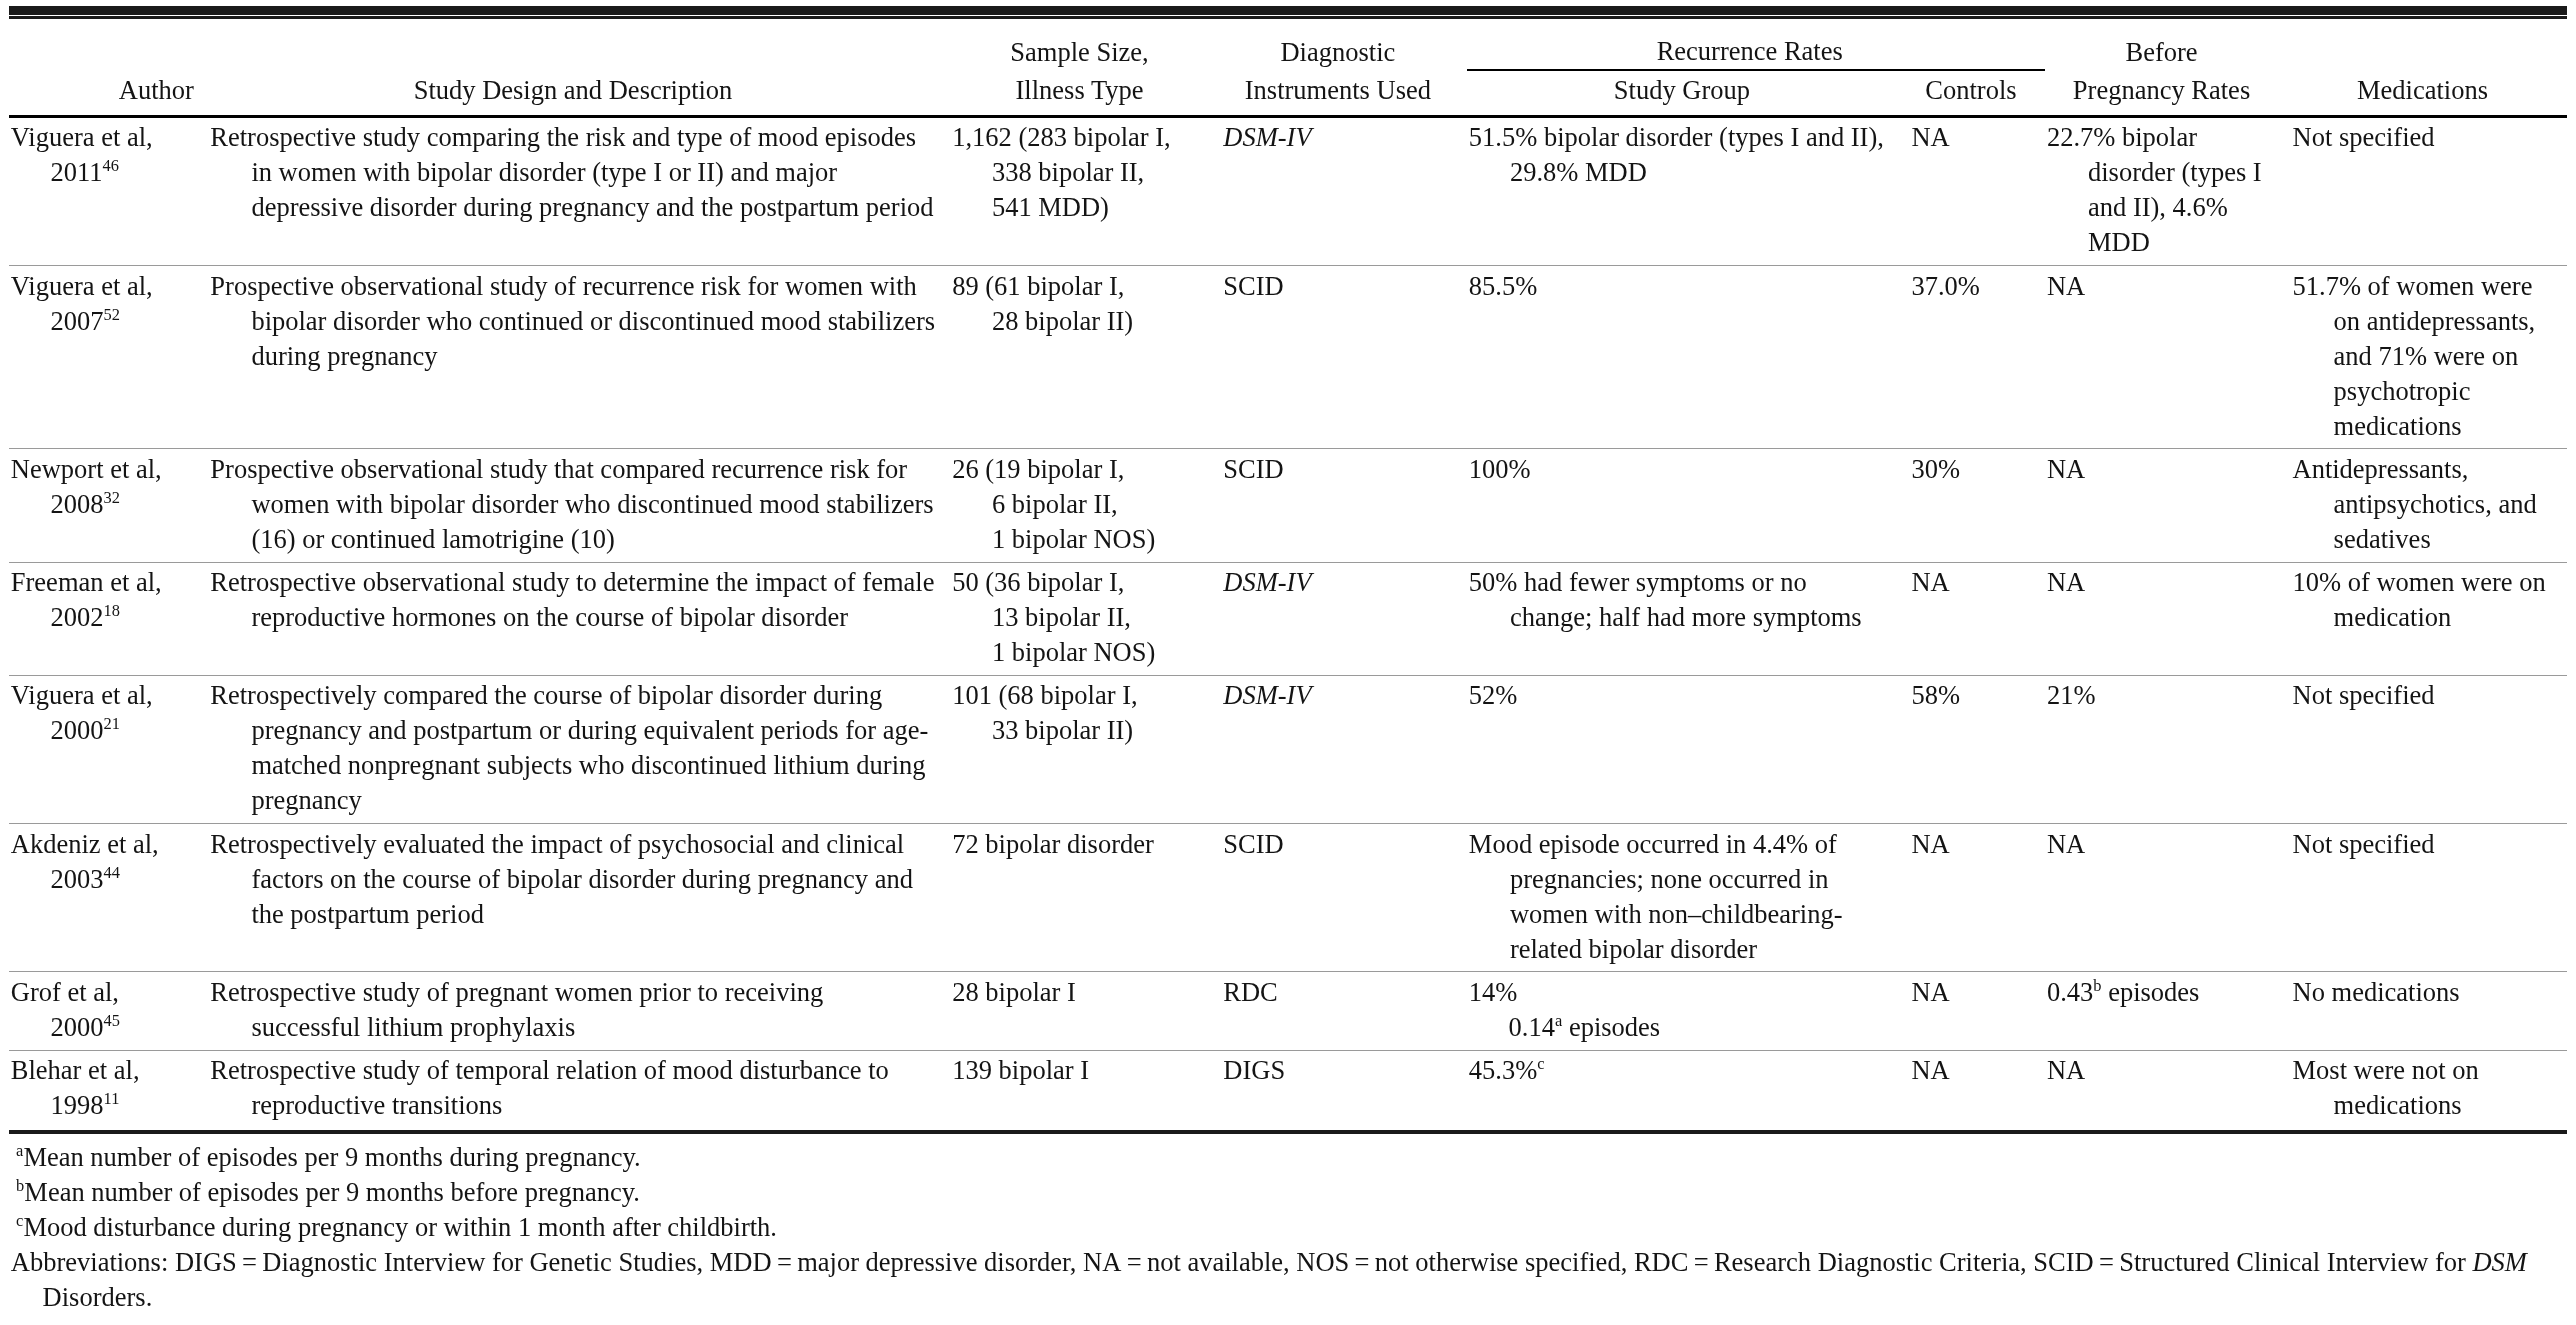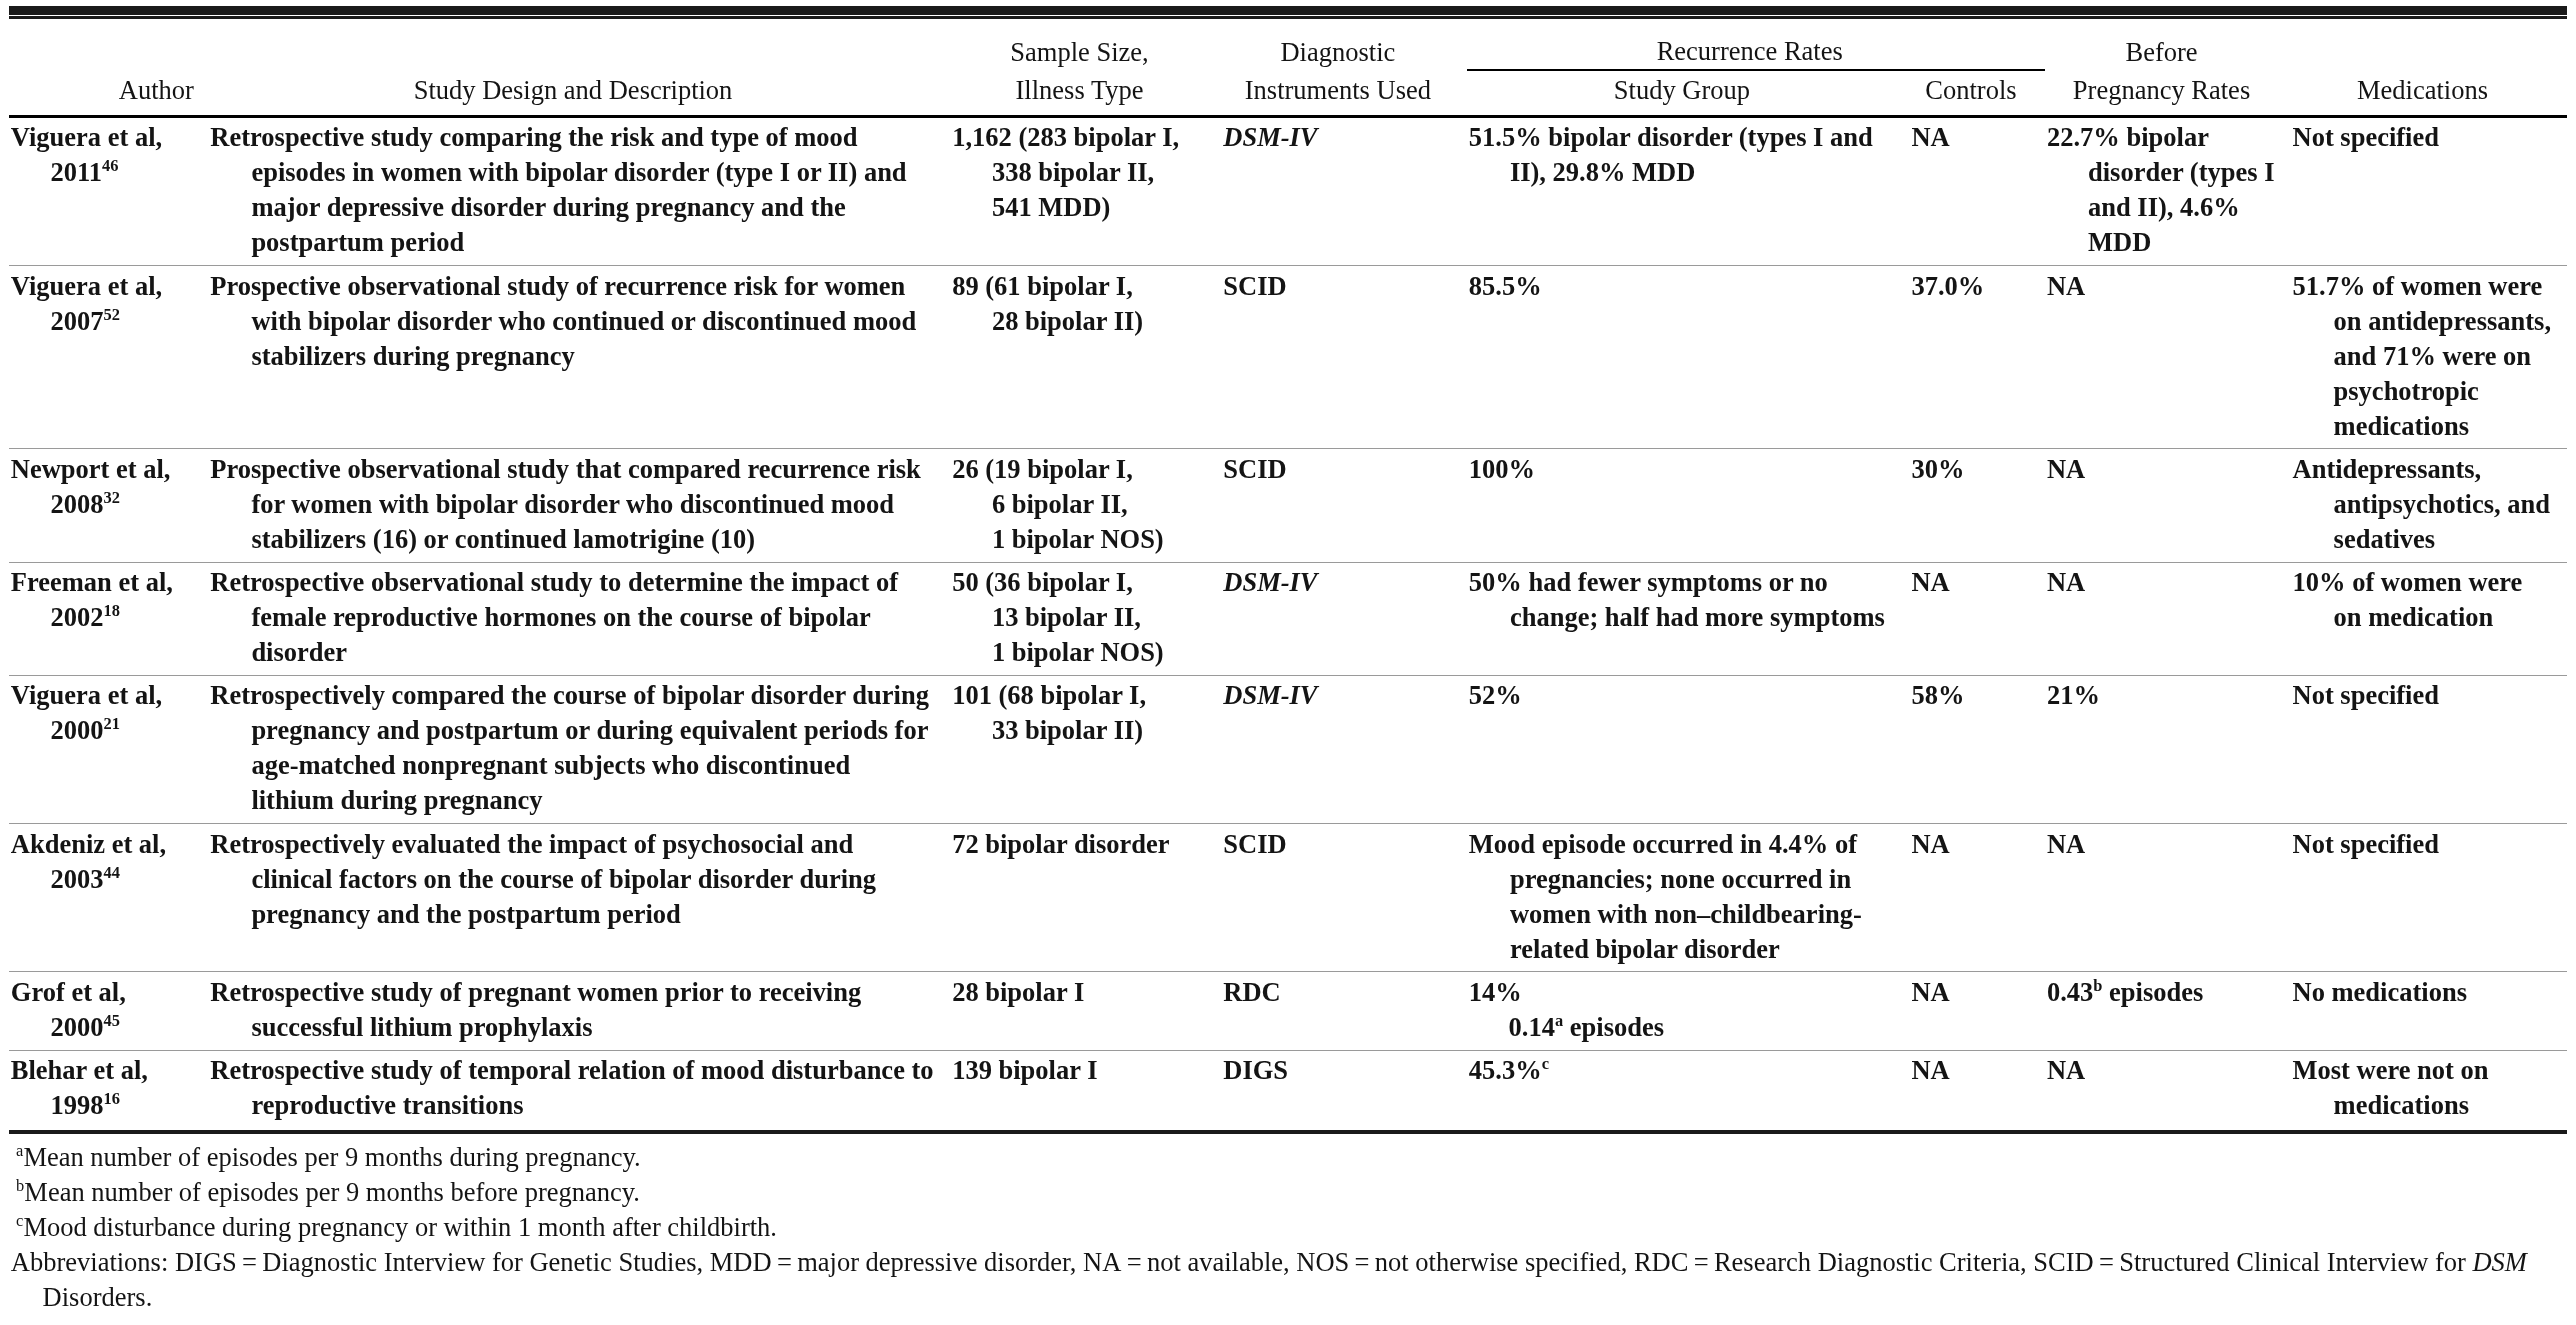--- a/index.html
+++ b/index.html
@@ -17,21 +17,21 @@
   }
   .title-rule{height:2.7px;background:#1a1a1a;margin-top:1.8px;}
   table{width:100%;border-collapse:collapse;table-layout:fixed;margin-top:7.3px;}
   thead{border-bottom:3.6px solid #000;}
   td{vertical-align:top;padding:2.7px 14.6px 4.6px 1.8px;}
   thead td{vertical-align:bottom;padding-bottom:6.4px;}
   thead tr.hrow1 td{padding-top:7.3px;padding-bottom:0;}
   .c{text-align:center;}
   .l{text-align:right;}
   td.recurrence{border-bottom:2.7px solid #000;padding-bottom:1.8px;}
-  tbody tr{border-top:1.8px solid #9a9a9a;font-weight:bold;}
+  tbody tr{border-top:1.8px solid #9a9a9a;}
   tbody tr:first-child{border-top:none;}
   .ln{padding-left:1.55em;text-indent:-1.55em;}
   .ln.cont{margin-left:1.5em;}
   sup{font-size:0.62em;line-height:0;vertical-align:super;}
   i{font-style:italic;}
   .foot-rule{height:4.6px;background:#1a1a1a;margin-top:1.8px;}
   .footnotes{padding:5.5px 1.8px 9px 1.8px;}
   .footnotes .fn{padding-left:0.2em;}
   .abbrev{padding-left:1.2em;text-indent:-1.2em;}
 </style>
@@ -269,21 +269,21 @@
           <td>
             <div class="ln">0.43<sup>b</sup> episodes</div>
           </td>
           <td>
             <div class="ln">No medications</div>
           </td>
         </tr>
         <tr>
           <td>
             <div class="ln">Blehar et al,</div>
-            <div class="ln cont">1998<sup>16</sup></div>
+            <div class="ln cont">1998<sup>11</sup></div>
           </td>
           <td>
             <div class="ln">Retrospective study of temporal relation of mood disturbance to reproductive transitions</div>
           </td>
           <td>
             <div class="ln">139 bipolar I</div>
           </td>
           <td>
             <div class="ln">DIGS</div>
           </td>

